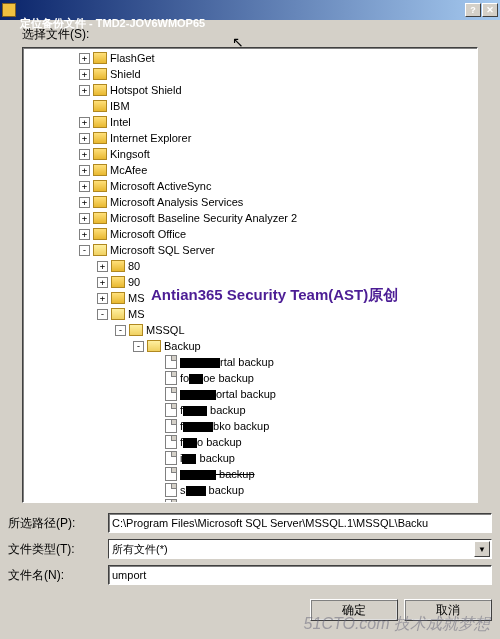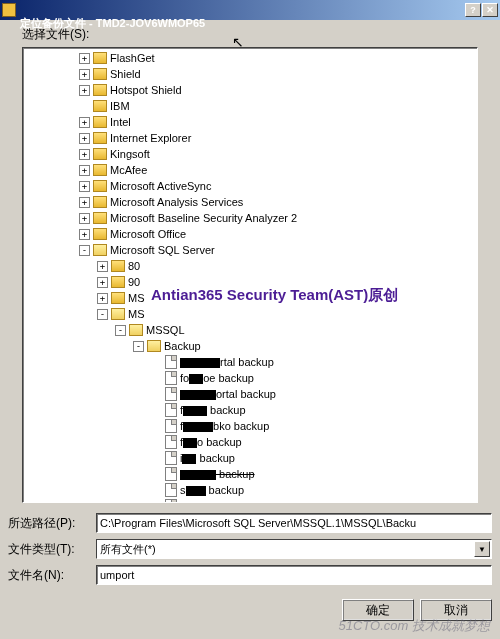--- a/index.html
+++ b/index.html
@@ -18,28 +18,28 @@
 .expander { width: 11px; height: 11px; border: 1px solid #808080; display: inline-flex; align-items: center; justify-content: center; font-size: 9px; line-height: 1; margin-right: 3px; cursor: pointer; background: white; font-family: monospace; }
 .no-expander { width: 14px; display: inline-block; }
 .folder-icon { width: 14px; height: 12px; background: linear-gradient(#ffe07a, #e8b830); border: 1px solid #b08820; margin-right: 3px; display: inline-block; }
 .folder-icon.open { background: linear-gradient(#fff0a0, #f0d060); }
 .file-icon { width: 12px; height: 14px; background: white; border: 1px solid #808080; margin-right: 3px; display: inline-block; position: relative; }
 .file-icon::before { content: ""; position: absolute; top: 0; right: 0; width: 4px; height: 4px; background: #d4d0c8; border-left: 1px solid #808080; border-bottom: 1px solid #808080; }
 .node-label { cursor: default; }
 .redacted { display: inline-block; background: black; height: 10px; vertical-align: middle; }
 .watermark { position: absolute; top: 238px; left: 128px; color: #4c1d95; font-size: 15px; font-weight: bold; pointer-events: none; z-index: 10; font-family: "SimSun", sans-serif; }
 .bottom-panel { padding: 4px 8px; }
-.form-row { display: flex; align-items: center; margin-bottom: 6px; gap: 8px; }
+.form-row { display: flex; align-items: center; margin-bottom: 6px; gap: 20px; }
 .form-label { width: 80px; }
 .form-input { flex: 1; height: 20px; border: 1px solid; border-color: #404040 #fff #fff #404040; box-shadow: inset 1px 1px 0 #808080; background: white; padding: 1px 3px; font-family: Tahoma, sans-serif; font-size: 11px; }
 .form-select { flex: 1; height: 20px; border: 1px solid; border-color: #404040 #fff #fff #404040; background: white; font-size: 11px; display: flex; align-items: center; padding-left: 3px; position: relative; }
 .select-arrow { position: absolute; right: 1px; top: 1px; width: 16px; height: 16px; background: #d4d0c8; border: 1px solid; border-color: #fff #404040 #404040 #fff; display: flex; align-items: center; justify-content: center; font-size: 8px; }
 .button-row { display: flex; justify-content: flex-end; gap: 6px; padding: 4px 8px 8px; }
-.btn { width: 72px; height: 22px; background: #d4d0c8; border: 1px solid; border-color: #fff #404040 #404040 #fff; box-shadow: 1px 1px 0 #808080 inset, -1px -1px 0 #dfdfdf inset; font-size: 12px; cursor: pointer; font-family: "SimSun", sans-serif; }
-.corner-watermark { position: absolute; bottom: 6px; right: 10px; color: rgba(100,100,120,0.5); font-size: 13px; font-style: italic; pointer-events: none; z-index: 20; line-height: 1.1; }
+.btn { width: 88px; height: 22px; background: #d4d0c8; border: 1px solid; border-color: #fff #404040 #404040 #fff; box-shadow: 1px 1px 0 #808080 inset, -1px -1px 0 #dfdfdf inset; font-size: 12px; cursor: pointer; font-family: "SimSun", sans-serif; }
+.corner-watermark { position: absolute; bottom: 6px; right: 10px; color: rgba(100,100,120,0.5); font-size: 16px; font-style: italic; pointer-events: none; z-index: 20; line-height: 1.1; }
 .cursor-arrow { position: absolute; top: 34px; left: 232px; font-size: 14px; z-index: 30; pointer-events: none; }
 </style>
 </head>
 <body>
 
 <div class="titlebar">
   <span class="titlebar-icon"></span>
   <span class="titlebar-text">定位备份文件 - TMD2-JOV6WMOP65</span>
   <div class="titlebar-buttons">
     <div class="titlebar-btn">?</div>

